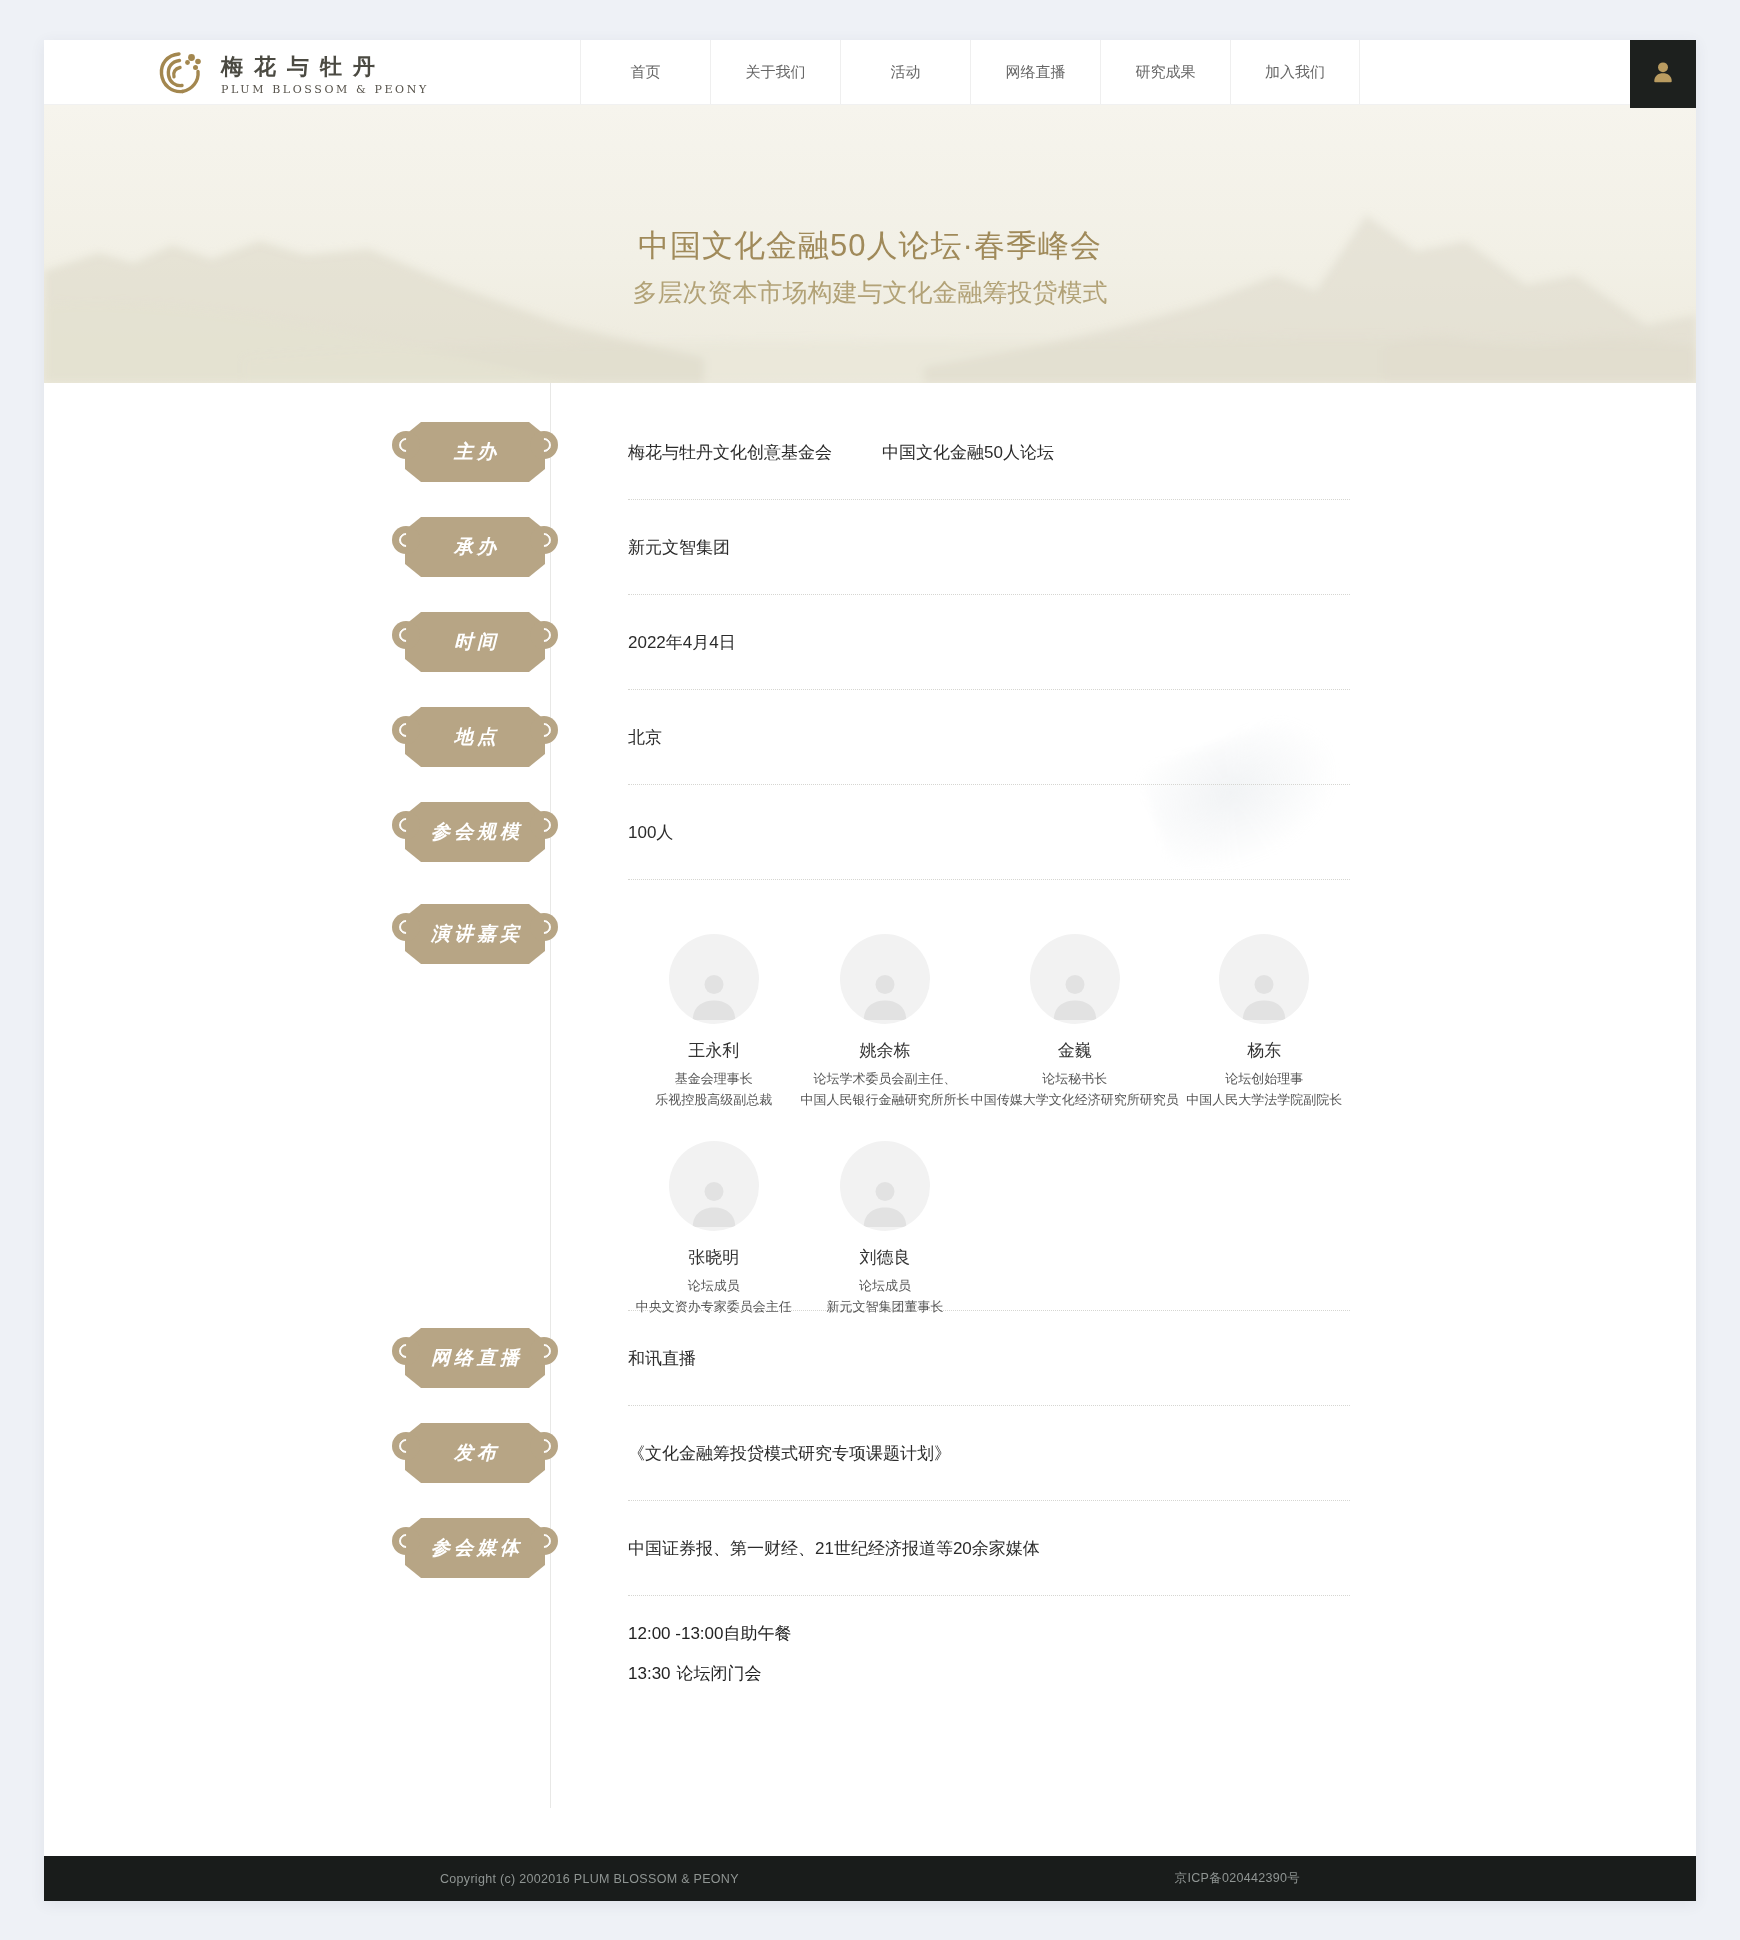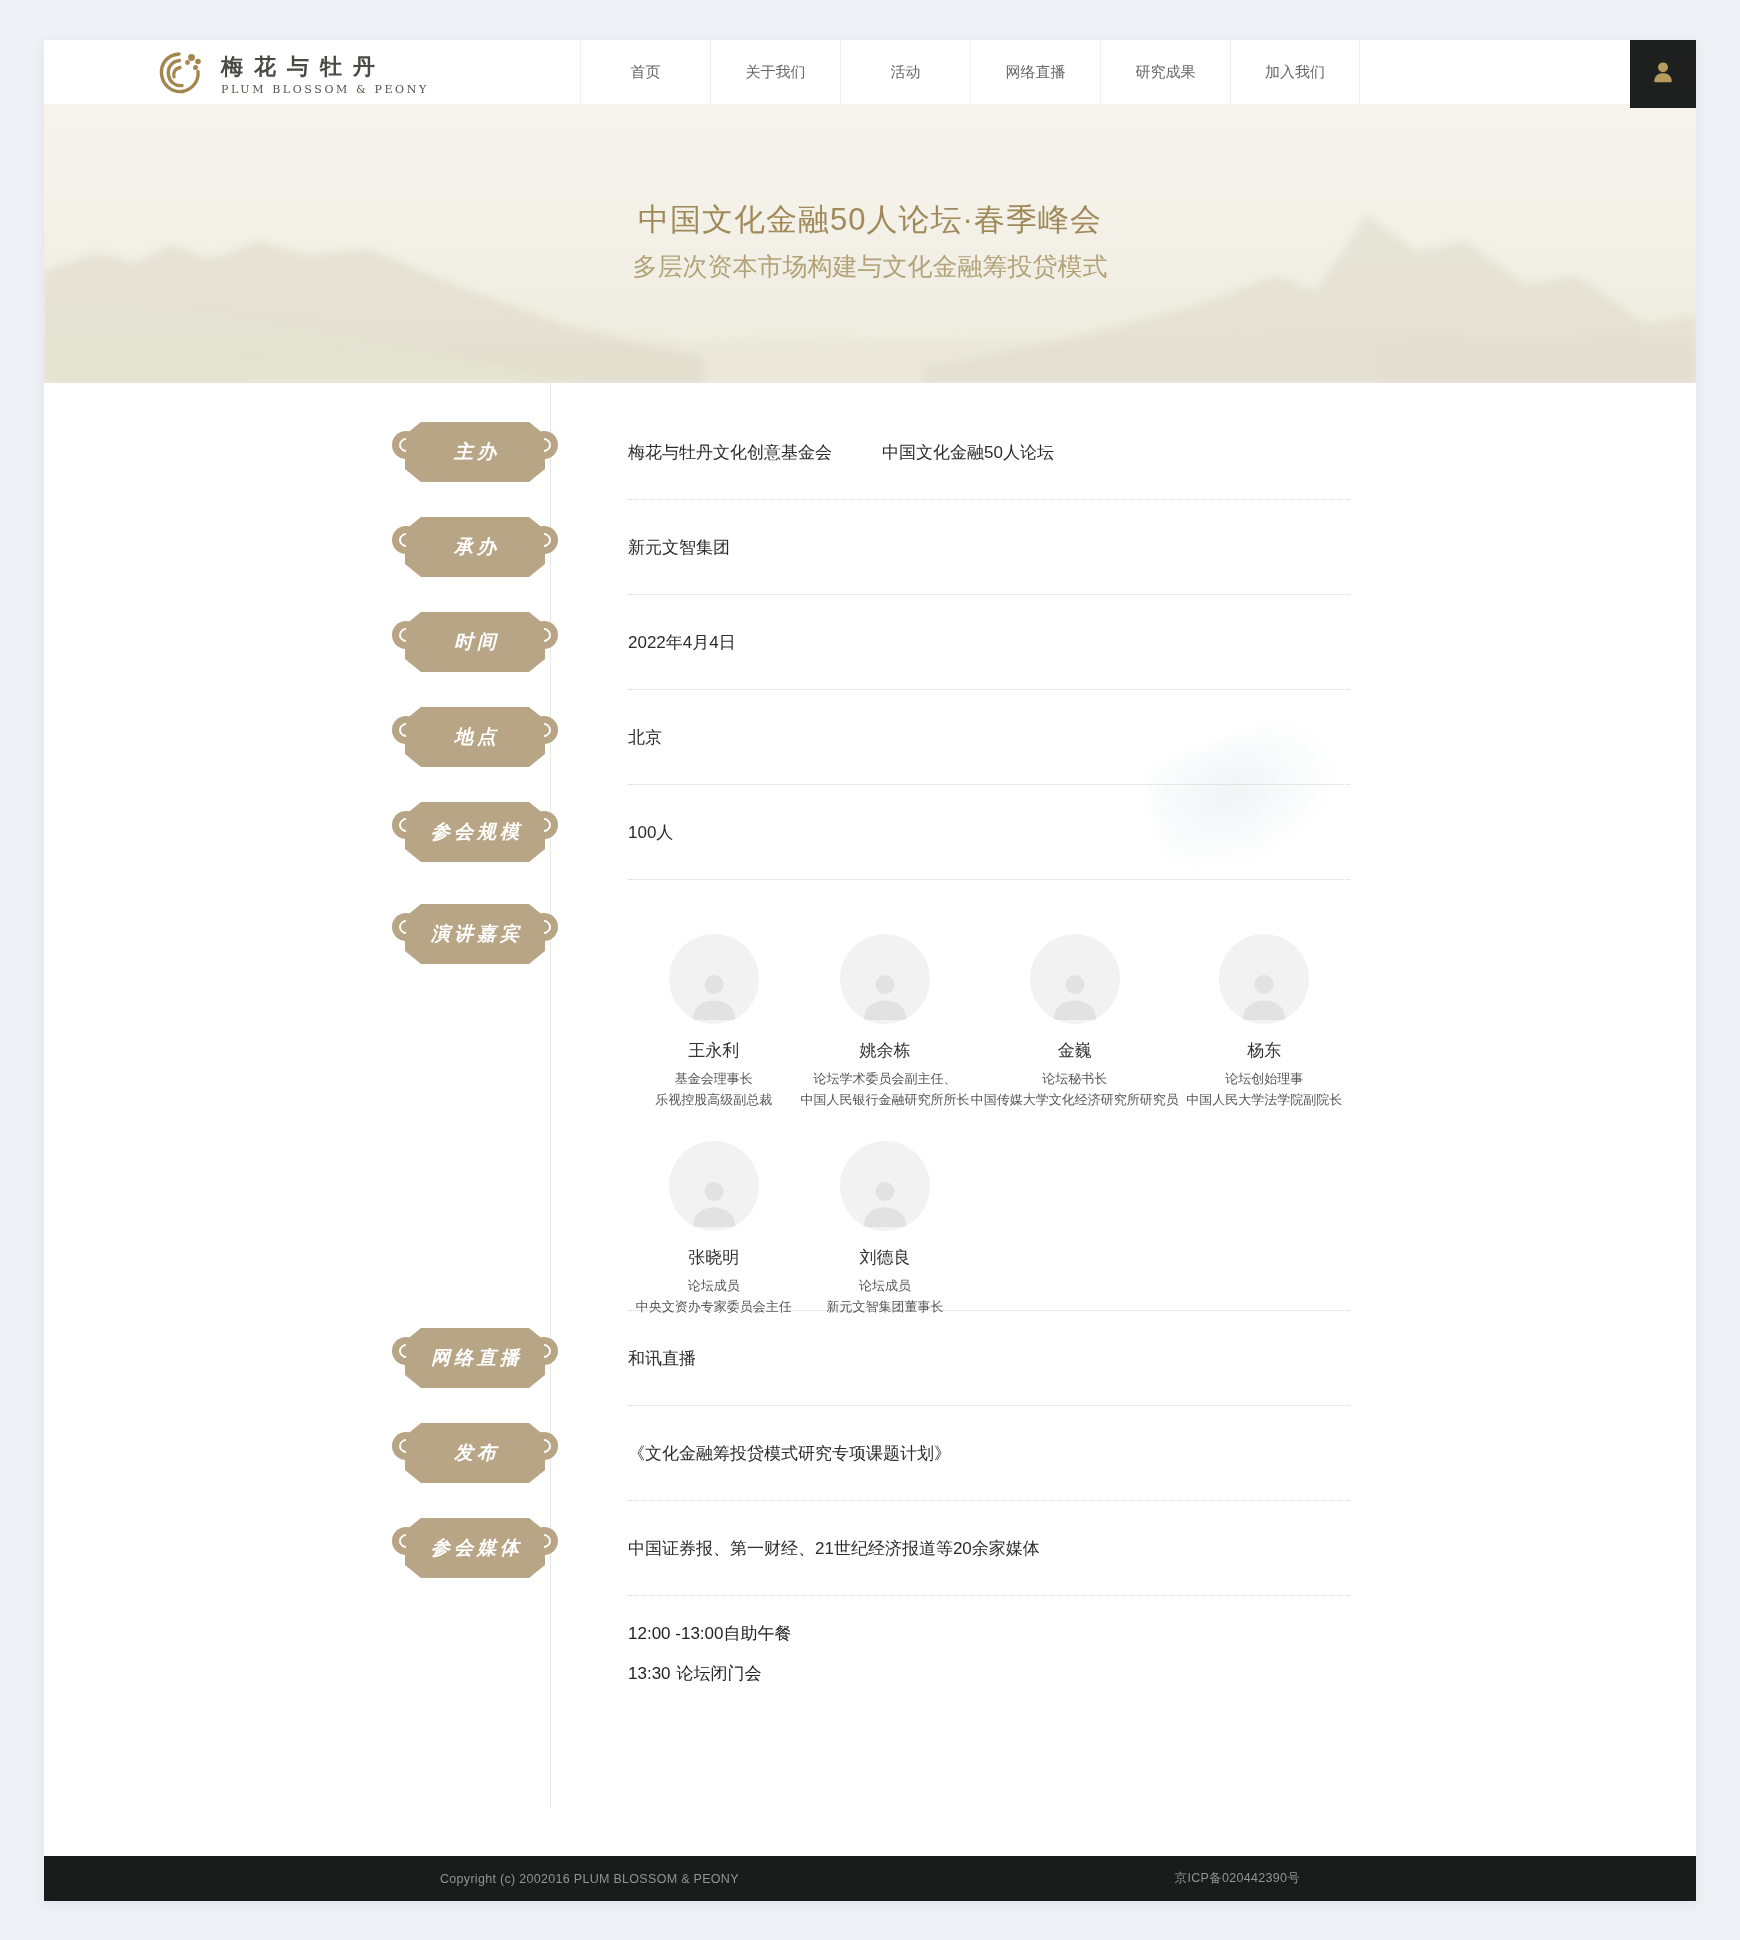--- a/index.html
+++ b/index.html
@@ -36,21 +36,21 @@
     background:#1d201e; display:flex; align-items:center; justify-content:center;
     cursor:pointer; z-index:3;
   }
 
   
   .hero {
     position:relative; height:278px; overflow:hidden; flex:0 0 auto;
     background:linear-gradient(180deg,#f6f4ed 0%,#f2f0e6 55%,#edeadd 100%);
   }
   .hero svg.mountains { position:absolute; left:0; bottom:0; width:100%; height:230px; }
-  .hero-text { position:relative; z-index:2; text-align:center; padding-top:94px; }
+  .hero-text { position:relative; z-index:2; text-align:center; padding-top:120px; }
   .hero-title { font-size:31px; color:#a08a5a; letter-spacing:1px; font-weight:400; }
   .hero-sub { font-size:25px; color:#b2a277; margin-top:9px; font-weight:400; }
 
   
   .main { position:relative; background:#fff; flex:1 1 auto; padding:22px 346px 0 584px; }
   .timeline { position:absolute; left:506px; top:0; width:1px; height:1425px; background:#e8e8e6; }
   .swoosh {
     position:absolute; left:1110px; top:350px; width:200px; height:130px;
     background:radial-gradient(ellipse at 40% 40%, rgba(205,212,218,.28), rgba(205,212,218,0) 65%);
     transform:rotate(-20deg); filter:blur(4px); pointer-events:none;

